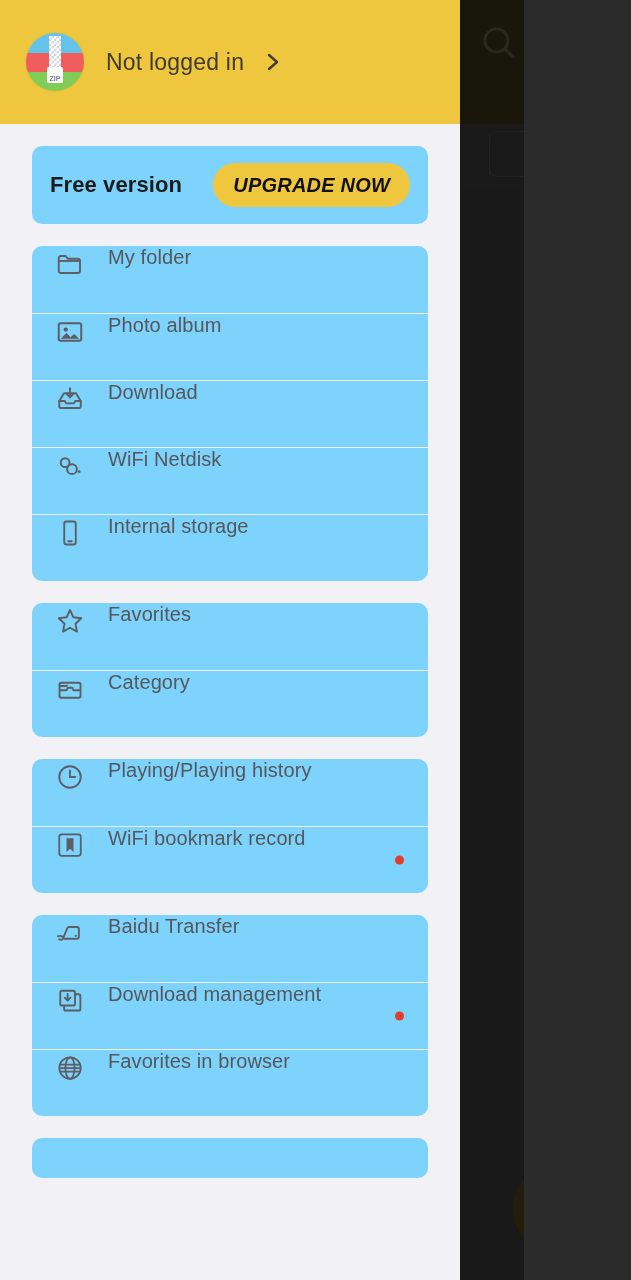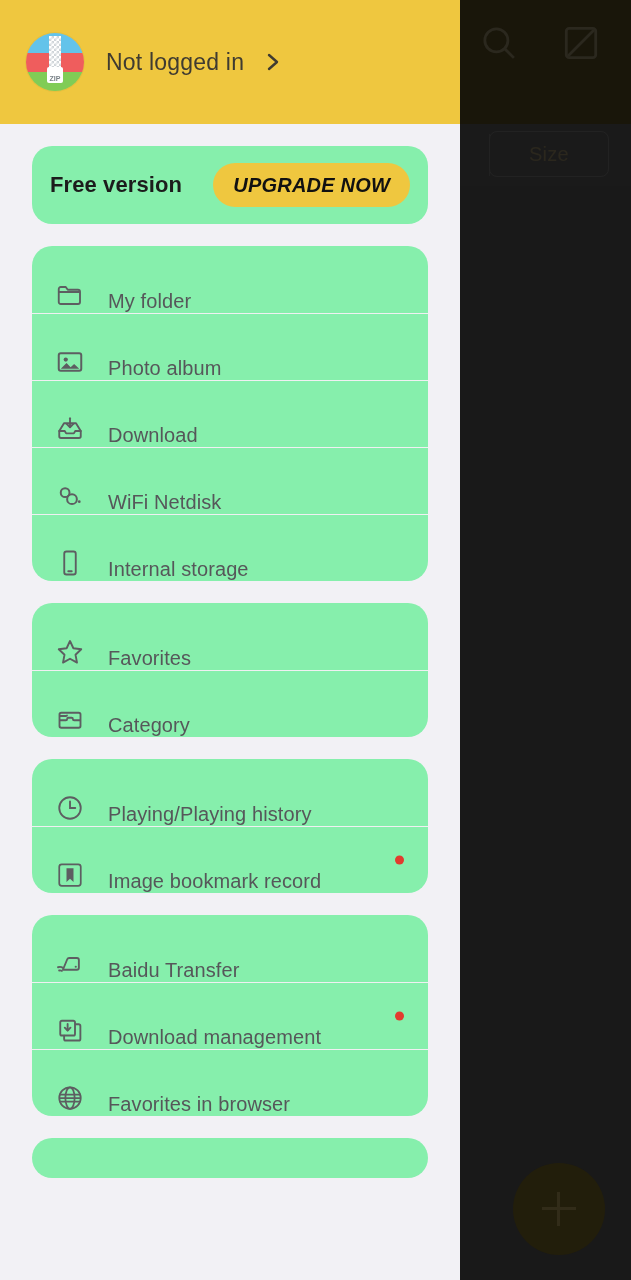--- a/index.html
+++ b/index.html
@@ -2,21 +2,21 @@
 <html><head>
 <meta charset="utf-8">
 <style>
   * { margin:0; padding:0; box-sizing:border-box; }
   html, body {
     width:631px; height:1280px;
     background:#2b2b2b;
     font-family:"Liberation Sans", sans-serif;
     overflow:hidden;
   }
-  #root { position:relative; width:631px; height:1280px; overflow:hidden; }
+  #root { position:relative; width:524px; height:1280px; overflow:hidden; }
 
   
   .app-bg { position:absolute; inset:0; background:#2b2b2b; }
   .app-header {
     position:absolute; left:0; top:0; width:631px; height:124px;
     background:#2b2612;
   }
   .app-icon { position:absolute; color:#4a4535; }
   .app-search { left:478px; top:22px; width:42px; height:42px; }
   .app-edit   { left:560px; top:22px; width:42px; height:42px; }
@@ -85,38 +85,38 @@
     font-size:7px; font-weight:bold; color:#7a8288; line-height:9px;
   }
   .login-text {
     margin-left:22px; font-size:23px; color:#3f3b31; letter-spacing:.2px;
   }
   .chev-right { margin-left:16px; display:flex; align-items:center; color:#3f3b31; }
 
   .drawer-scroll { padding:0 0 0 0; }
 
   .card {
-    margin:22px 32px 0 32px; background:#86efac; border-radius:20px;
+    margin:22px 32px 0 32px; background:#7dd3fc; border-radius:10px;
     overflow:hidden;
   }
   .card:first-child { margin-top:22px; }
 
   .promo {
     height:78px; display:flex; align-items:center; justify-content:space-between;
     padding:0 18px 0 18px;
   }
   .promo-label { font-size:22px; font-weight:bold; color:#1c1c1c; letter-spacing:.1px; }
   .upgrade-btn {
     background:#efc73f; color:#111; font-size:20px; font-weight:bold;
     border:none; border-radius:24px; padding:12px 20px; letter-spacing:.2px;
     cursor:pointer; line-height:1;font-style:italic;
   }
 
   .row {
-    height:67px; display:flex; align-items:flex-end; padding:0 18px 0 20px;
+    height:67px; display:flex; align-items:flex-start; padding:0 18px 0 20px;
     border-top:1px solid #f0f0f2; position:relative; cursor:pointer;
   }
   .row:first-child { border-top:none; }
   .row-icon {
     width:36px; height:36px; flex:0 0 auto;
     display:flex; align-items:center; justify-content:center; color:#5d5e61;
   }
   .row-label {
     margin-left:20px; font-size:20px; color:#56575a; letter-spacing:.1px;
     white-space:nowrap;
@@ -266,21 +266,21 @@
               </span>
               <span class="row-label">Playing/Playing history</span>
             </div>
             <div class="row">
               <span class="row-icon">
                 <svg viewBox="0 0 24 24" width="30" height="30" fill="none" stroke="#5d5e61" stroke-width="1.4">
                   <rect x="3.4" y="3.4" width="17.2" height="17.2" rx="2"></rect>
                   <path d="M9.2 6.6h5.6v11l-2.8-2.6-2.8 2.6z" fill="#5d5e61" stroke="none"></path>
                 </svg>
               </span>
-              <span class="row-label">Image bookmark record</span>
+              <span class="row-label">WiFi bookmark record</span>
               <span class="badge-dot"></span>
             </div>
           </div>
           <div class="card">
             <div class="row">
               <span class="row-icon">
                 <svg viewBox="0 0 24 24" width="30" height="30" fill="none" stroke="#5d5e61" stroke-width="1.5" stroke-linecap="round" stroke-linejoin="round">
                   <path d="M6.4 16.4 9.8 8.2a1.6 1.6 0 0 1 1.5-1h6.2a1.6 1.6 0 0 1 1.6 1.6v6.2a1.6 1.6 0 0 1-1.6 1.6H6.4z"></path>
                   <circle cx="16.6" cy="14.2" r=".85" fill="#5d5e61" stroke="none"></circle>
                   <path d="M2.4 14.6a4.6 4.6 0 0 1 4 .5"></path>

